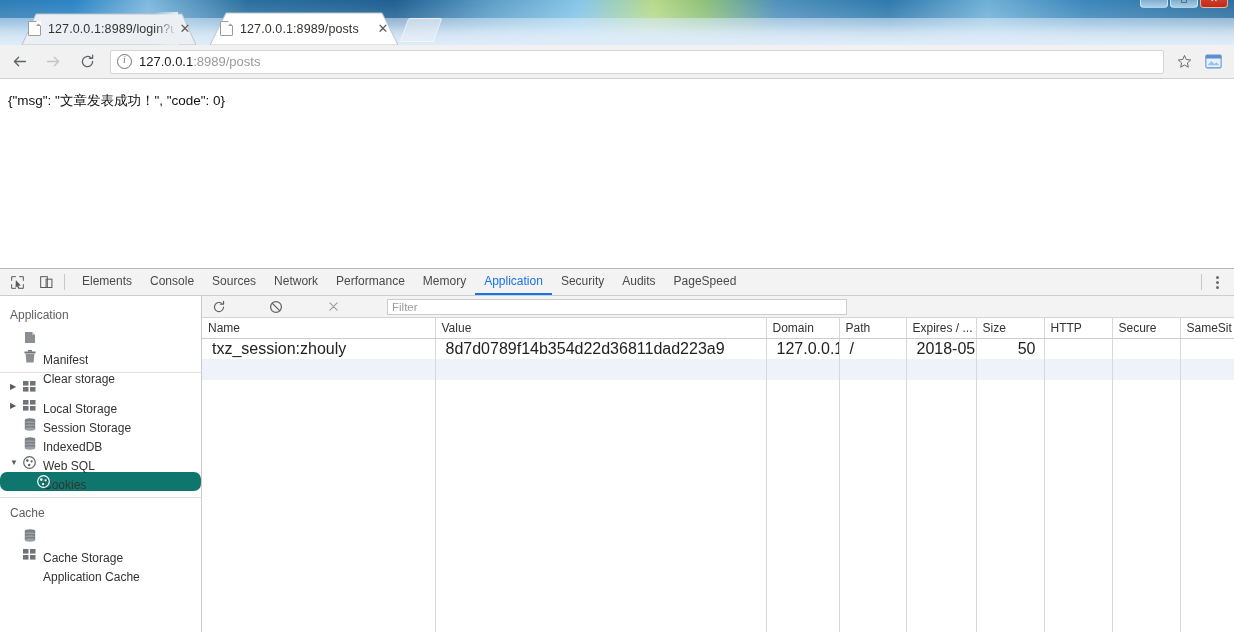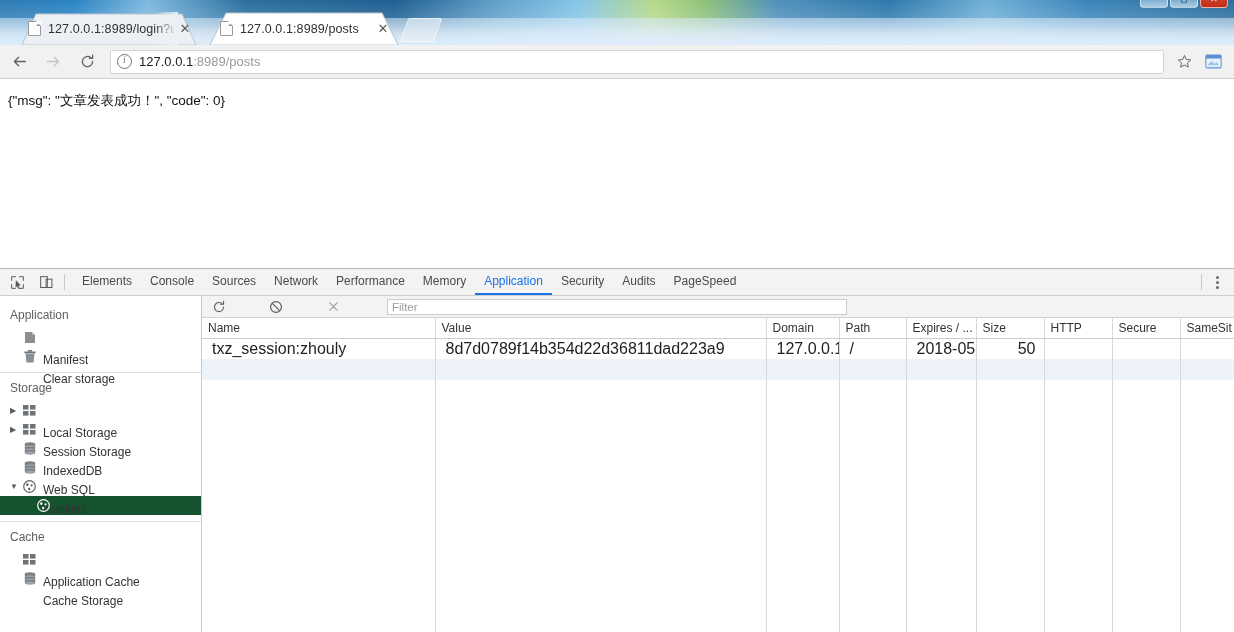--- a/index.html
+++ b/index.html
@@ -221,21 +221,21 @@
     padding: 4px 0 6px 10px; font-size: 12px; color: #5f5f5f;
   }
   .sb-divider { height: 1px; background: #e0e0e0; margin: 6px 0 4px 0; }
   .sb-item {
     display: flex; align-items: center;
     height: 19px; padding-left: 22px;
     font-size: 12px; color: #333333;
     white-space: nowrap;
   }
   .sb-item.indent2 { padding-left: 36px; }
-  .sb-item.selected { background: #14532d; color: #ffffff; }
+  .sb-item.selected { background: #0f766e; color: #ffffff; border-radius: 7px; }
   .sb-arrow {
     width: 12px; flex: 0 0 12px; margin-left: -12px; margin-right: 0;
     font-size: 8px; color: #5a5a5a; line-height: 1;
   }
   .sb-ico {
     width: 15px; flex: 0 0 15px; height: 15px; margin-right: 6px;
     display: flex; align-items: center; justify-content: center;
     color: #5f6368;
   }
   .sb-item.selected .sb-ico { color: #ffffff; }
@@ -450,21 +450,20 @@
             <svg width="12" height="13" viewBox="0 0 12 13">
                 <rect x="0.5" y="1.5" width="11" height="2" fill="#6f7479"></rect>
                 <rect x="4" y="0" width="4" height="1.6" fill="#6f7479"></rect>
                 <path d="M1.6 4 H10.4 L9.6 12.5 H2.4 Z" fill="#8a8f94"></path>
               </svg>
           </span>
           <span class="sb-label">Clear storage</span>
         </div>
 
         <div class="sb-divider"></div>
-        <div class="sb-section-title">Storage</div>
 
         <div class="sb-item">
           <span class="sb-arrow">▶</span>
           <span class="sb-ico">
             <svg width="13" height="11" viewBox="0 0 13 11">
                 <rect x="0" y="0" width="5.5" height="4.6" fill="#6f7479"></rect>
                 <rect x="7" y="0" width="5.5" height="4.6" fill="#6f7479"></rect>
                 <rect x="0" y="6" width="5.5" height="4.6" fill="#6f7479"></rect>
                 <rect x="7" y="6" width="5.5" height="4.6" fill="#6f7479"></rect>
               </svg>
@@ -538,43 +537,43 @@
               </svg>
           </span>
           <span class="sb-label">http://127.0.0.1:8989</span>
         </div>
 
         <div class="sb-divider"></div>
         <div class="sb-section-title">Cache</div>
 
         <div class="sb-item">
           <span class="sb-ico">
-            <svg width="13" height="11" viewBox="0 0 13 11">
-                <rect x="0" y="0" width="5.5" height="4.6" fill="#6f7479"></rect>
-                <rect x="7" y="0" width="5.5" height="4.6" fill="#6f7479"></rect>
-                <rect x="0" y="6" width="5.5" height="4.6" fill="#6f7479"></rect>
-                <rect x="7" y="6" width="5.5" height="4.6" fill="#6f7479"></rect>
-              </svg>
-          </span>
-          <span class="sb-label">Application Cache</span>
-        </div>
-
-        <div class="sb-item">
-          <span class="sb-ico">
             <svg width="12" height="13" viewBox="0 0 12 13">
                 <ellipse cx="6" cy="2" rx="5.2" ry="1.7" fill="#7b8085"></ellipse>
                 <rect x="0.8" y="2" width="10.4" height="3" fill="#7b8085"></rect>
                 <ellipse cx="6" cy="5" rx="5.2" ry="1.7" fill="#9aa0a5"></ellipse>
                 <rect x="0.8" y="5" width="10.4" height="3" fill="#7b8085"></rect>
                 <ellipse cx="6" cy="8" rx="5.2" ry="1.7" fill="#9aa0a5"></ellipse>
                 <rect x="0.8" y="8" width="10.4" height="3" fill="#7b8085"></rect>
                 <ellipse cx="6" cy="11" rx="5.2" ry="1.7" fill="#9aa0a5"></ellipse>
               </svg>
           </span>
           <span class="sb-label">Cache Storage</span>
+        </div>
+
+        <div class="sb-item">
+          <span class="sb-ico">
+            <svg width="13" height="11" viewBox="0 0 13 11">
+                <rect x="0" y="0" width="5.5" height="4.6" fill="#6f7479"></rect>
+                <rect x="7" y="0" width="5.5" height="4.6" fill="#6f7479"></rect>
+                <rect x="0" y="6" width="5.5" height="4.6" fill="#6f7479"></rect>
+                <rect x="7" y="6" width="5.5" height="4.6" fill="#6f7479"></rect>
+              </svg>
+          </span>
+          <span class="sb-label">Application Cache</span>
         </div>
 
       </div>
 
       <div id="dt-main">
 
         <div id="cookie-toolbar">
           <div class="ct-btn">
             <svg width="14" height="14" viewBox="0 0 16 16">
               <path d="M13.2 8 A5.2 5.2 0 1 1 11.5 4.2" fill="none" stroke="#5f5f5f" stroke-width="1.3" stroke-linecap="round"></path>

